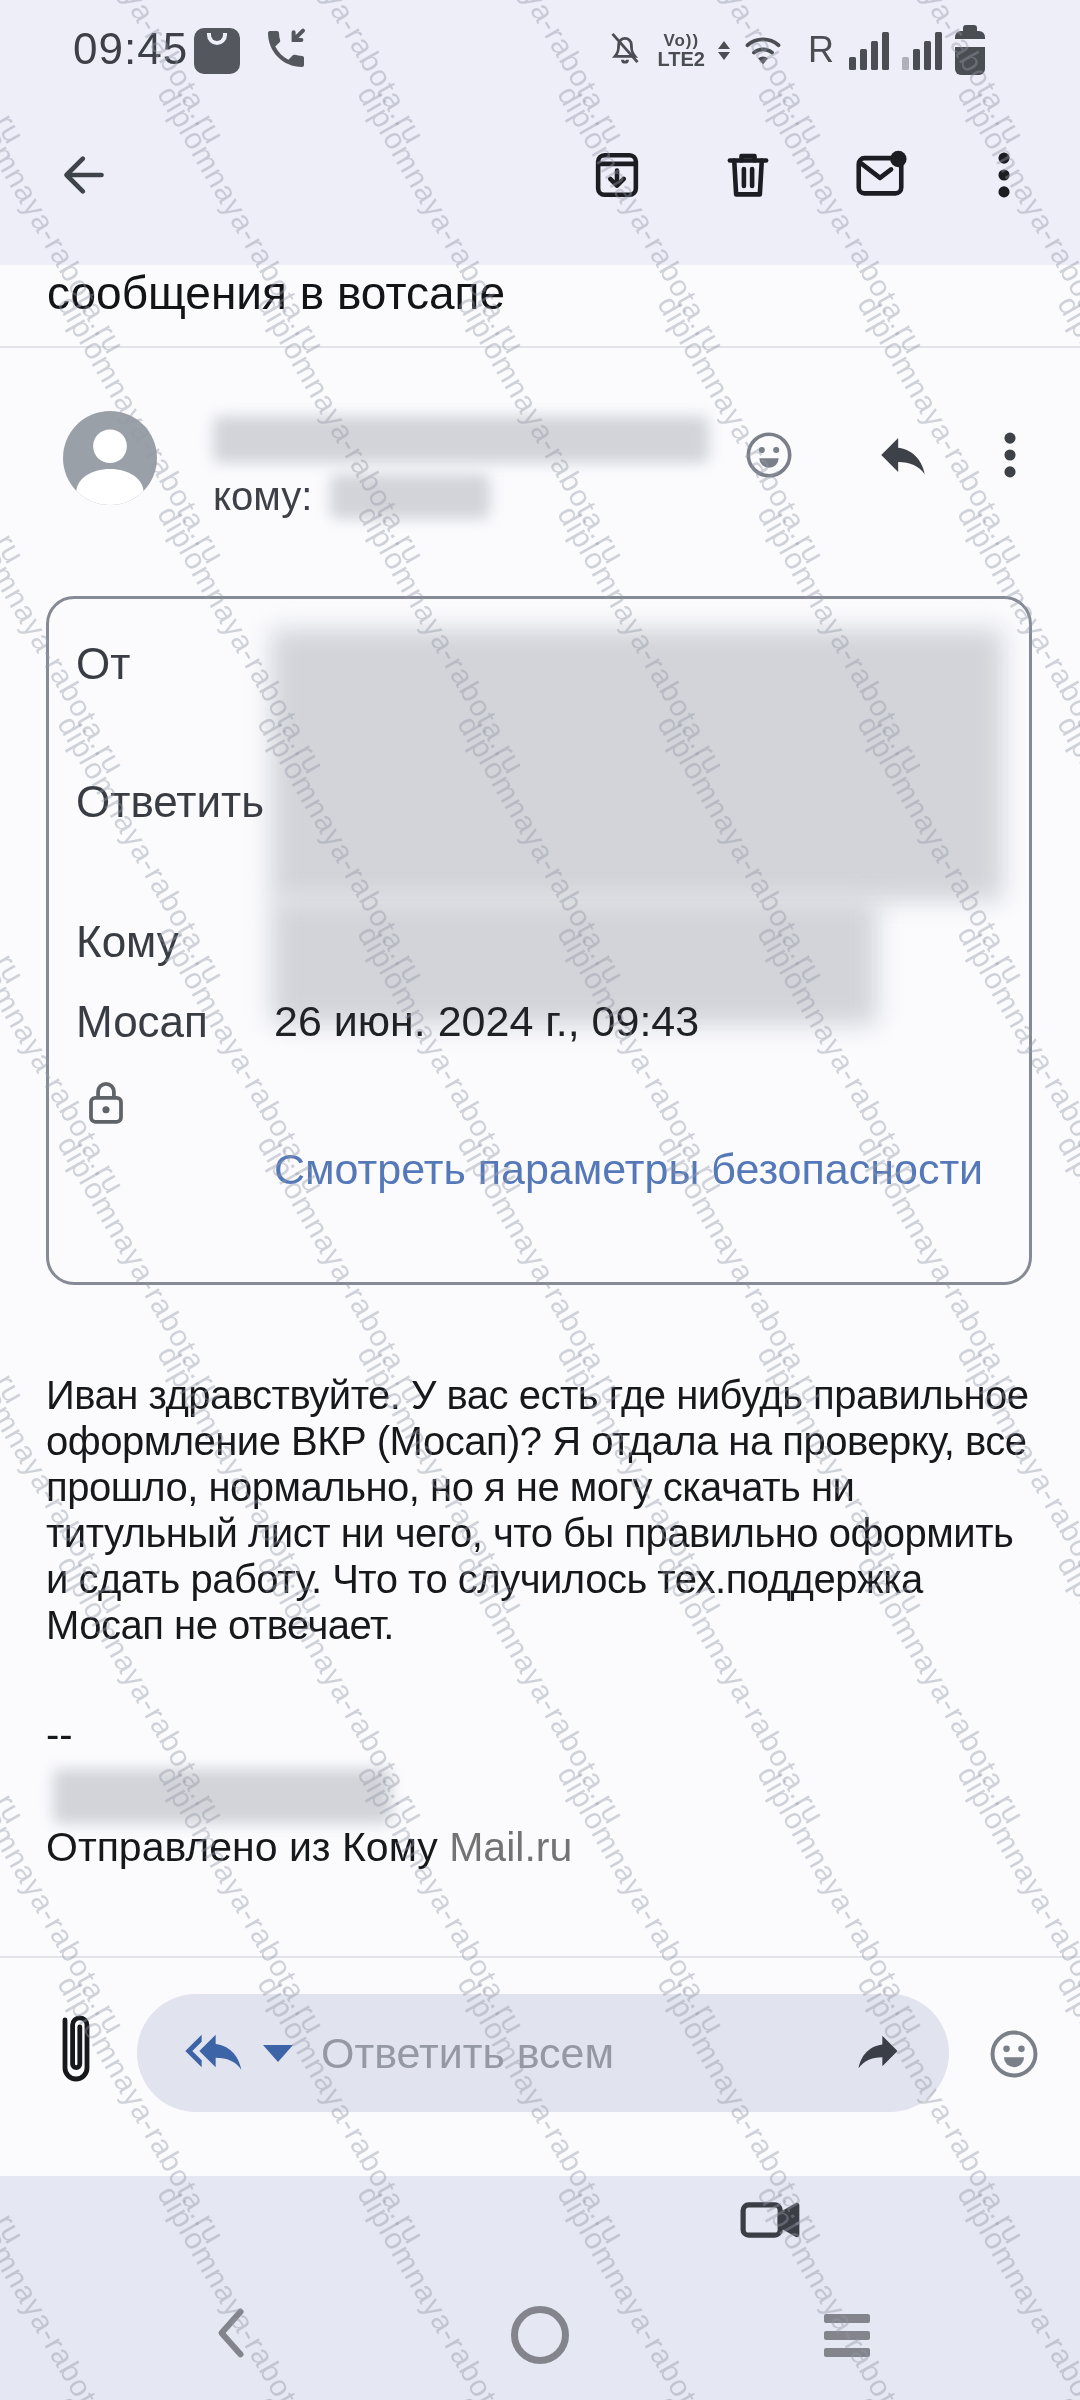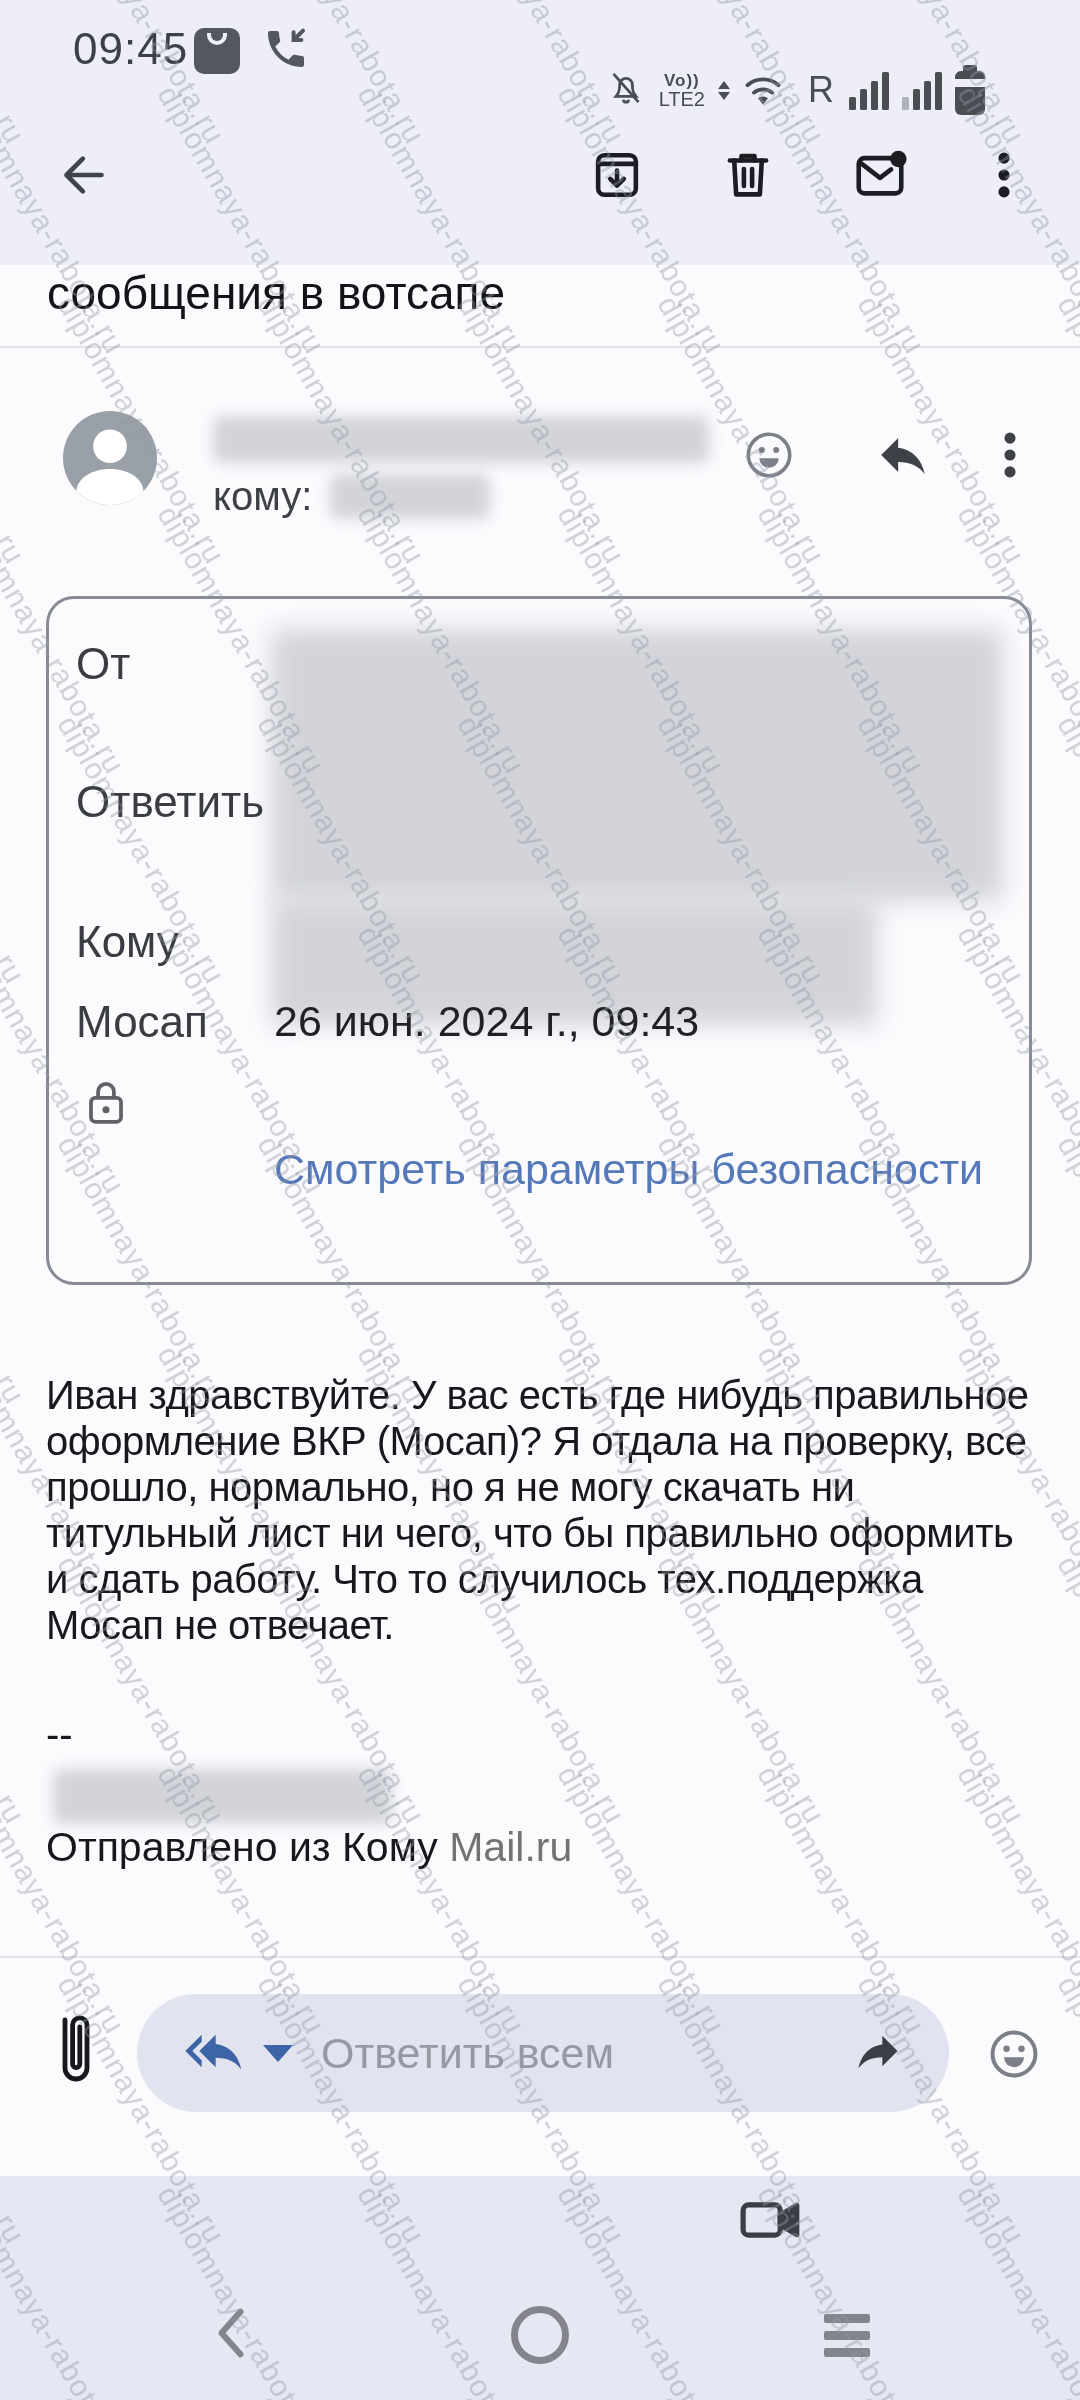--- a/index.html
+++ b/index.html
@@ -9,24 +9,24 @@
     background:#fbfbfe;overflow:hidden;
     font-family:"Liberation Sans", sans-serif;color:#1f2125;
   }
   .abs{position:absolute;}
   
   .top-chrome{position:absolute;top:0;left:0;width:1080px;height:265px;background:#edeef8;}
   .time{position:absolute;left:73px;top:24px;font-size:44px;color:#3d4046;letter-spacing:1px;}
   .notif-icons{position:absolute;left:194px;top:26px;display:flex;gap:22px;align-items:center;height:50px;}
   .bag{width:46px;height:46px;background:#54575d;border-radius:10px;position:relative;overflow:hidden;}
   .bag-handle{position:absolute;top:5px;left:50%;transform:translateX(-50%);width:20px;height:12px;border:4px solid #edeef8;border-top:0;border-radius:0 0 20px 20px;}
-  .right-icons{position:absolute;right:95px;top:24px;height:52px;display:flex;align-items:center;gap:13px;margin-top:40px;}
+  .right-icons{position:absolute;right:95px;top:24px;height:52px;display:flex;align-items:center;gap:13px;}
   .volte{display:flex;flex-direction:column;align-items:center;line-height:1;color:#4a4d52;}
   .volte .t1{font-size:17px;font-weight:bold;letter-spacing:1px;}
-  .volte .t2{font-size:20px;font-weight:normal;}
+  .volte .t2{font-size:20px;font-weight:bold;}
   .updown{display:flex;flex-direction:column;gap:3px;margin-right:-6px;}
   .updown i{width:0;height:0;border-left:6px solid transparent;border-right:6px solid transparent;}
   .updown .up{border-bottom:8px solid #4a4d52;}
   .updown .dn{border-top:8px solid #4a4d52;}
   .roaming{font-size:36px;color:#4a4d52;margin:0 2px 0 6px;}
   .bars{display:flex;align-items:flex-end;gap:4px;height:40px;}
   .bars i{width:7px;background:#4a4d52;border-radius:1.5px;display:block;}
   .battery{position:relative;width:30px;height:50px;display:flex;flex-direction:column;align-items:center;}
   .bat-cap{width:14px;height:6px;background:#4a4d52;border-radius:3px 3px 0 0;}
   .bat-body{width:30px;height:44px;background:#4a4d52;border-radius:6px;position:relative;overflow:hidden;}

